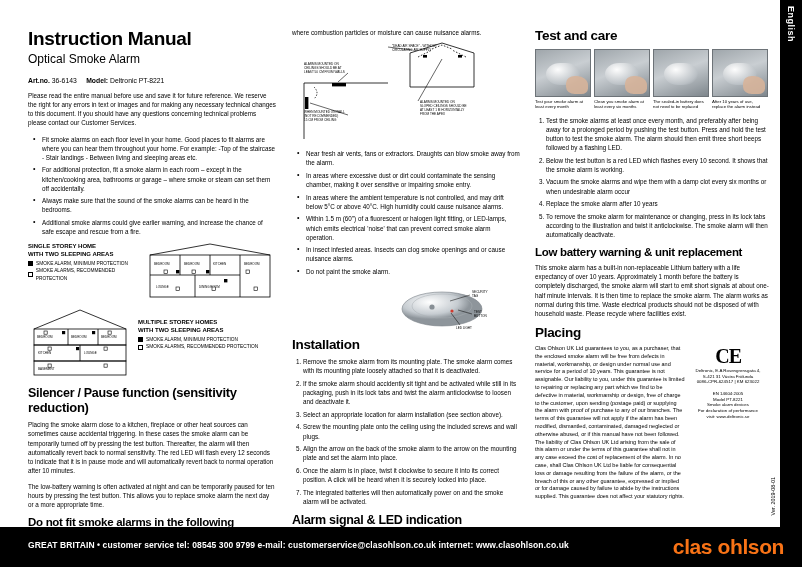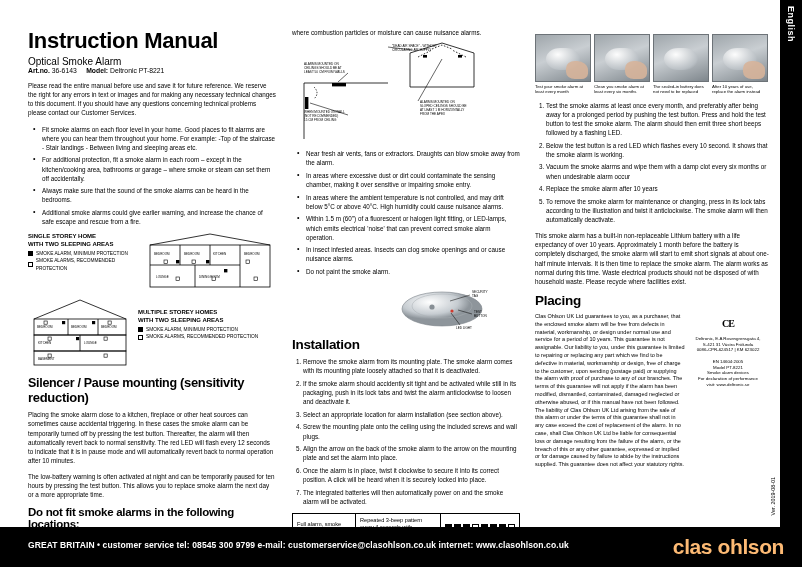--- a/index.html
+++ b/index.html
@@ -45,43 +45,43 @@
   .footer .ftext {
     position: absolute;
     left: 28px; top: 13px;
     font-size: 8.5px;
     font-weight: bold;
     letter-spacing: .1px;
   }
   .logo {
     position: absolute;
     right: 18px; top: 8px;
-    color: #fdba74;
+    color: #f97316;
     font-size: 21px;
     font-weight: bold;
     letter-spacing: -.4px;
   }
   .col {
     position: absolute;
     top: 28px;
   }
   .col1 { left: 28px; width: 248px; }
   .col2 { left: 292px; width: 228px; }
   .col3 { left: 535px; width: 234px; }
 
   h1.title {
-    font-size: 22px;
+    font-size: 19px;
     font-weight: bold;
     margin: 0 0 2px 0;
     letter-spacing: -.3px;
   }
   h2.subtitle {
-    font-size: 10px;
+    font-size: 12px;
     font-weight: normal;
-    margin: 0 0 0 0;
+    margin: 0 0 11px 0;
   }
   .artline {
     font-size: 6.8px;
     margin: 0 0 7px 0;
     font-weight: bold;
   }
   .artline span.v { font-weight: normal; }
   p.body {
     font-size: 6.3px;
     line-height: 1.45;
@@ -183,24 +183,25 @@
 
   
   .warr { font-size: 5.5px; line-height: 1.42; }
   .warrflex { display:flex; gap:6px; }
   .warr-left { width: 150px; }
   .warr-right { width: 74px; font-size: 4.6px; line-height:1.4; text-align:center; }
   .ce {
     width: 26px; height: 18px;
     margin: 2px auto 3px auto;
     font-family: "Liberation Serif", serif;
-    font-size: 10px;
+    font-size: 20px;
     font-weight: bold;
     letter-spacing: -1px;
     line-height: 18px;
+    text-align: right;
   }
   .vercode {
     position: absolute;
     right: 26px; bottom: 52px;
     font-size: 5.4px;
     writing-mode: vertical-rl;
     transform: rotate(180deg);
   }
   .u { }
   .labelling { font-size: 4.4px; line-height: 1.3; }
@@ -328,21 +329,21 @@
             <div class="legend-row">
                 <span class="sq open"></span>
                 <span>SMOKE ALARMS, RECOMMENDED PROTECTION</span>
               </div>
           </div>
         </div>
       </div>
     </div>
 
     <h3 class="sec small">
-      <span>Silencer / Pause mounting</span>
+      <span>Silencer / Pause function</span>
       <span style="font-size:13px; ">(sensitivity reduction)</span>
     </h3>
     <p class="body">Placing the smoke alarm close to a kitchen, fireplace or other heat sources can sometimes cause accidental triggering. In these cases the smoke alarm can be temporarily turned off by pressing the test button. Thereafter, the alarm will then automatically revert back to normal sensitivity. The red LED will flash every 12 seconds to indicate that it is in pause mode and will automatically revert back to normal operation after 10 minutes.</p>
     <p class="body">The low-battery warning is often activated at night and can be temporarily paused for ten hours by pressing the test button. This allows you to replace smoke alarm the next day or a more appropriate time.</p>
 
     <h3 class="sec tiny">
       <span>Do </span><span class="u">not</span><span> fit smoke alarms in the following locations:</span>
     </h3>
     <ul class="bul">
       <li>Near the angle between the ceiling and walls where the air stands still and form a "dead air space" that prevents smoke from reaching the smoke alarm.</li>
@@ -438,20 +439,21 @@
     <ol class="num">
       <li>Remove the smoke alarm from its mounting plate. The smoke alarm comes with its mounting plate loosely attached so that it is deactivated.</li>
       <li>If the smoke alarm should accidently sit tight and be activated while still in its packaging, push in its lock tabs and twist the alarm anticlockwise to loosen and deactivate it.</li>
       <li>Select an appropriate location for alarm installation (see section above).</li>
       <li>Screw the mounting plate onto the ceiling using the included screws and wall plugs.</li>
       <li>Align the arrow on the back of the smoke alarm to the arrow on the mounting plate and set the alarm into place.</li>
       <li>Once the alarm is in place, twist it clockwise to secure it into its correct position. A click will be heard when it is securely locked into place.</li>
       <li>The integrated batteries will then automatically power on and the smoke alarm will be activated.</li>
     </ol>
 
+    <h3 class="sec small">Alarm signal &amp; LED indication</h3>
     <table class="alarmtab">
       <tbody>
           <tr>
         <td class="c1">Full alarm, smoke detected</td>
         <td class="c2">Repeated 3-beep pattern every 4 seconds with accompanying flashing LED</td>
         <td class="c3">
           <div class="beepcells">
             <span class="beep"></span>
                 <span class="beep"></span>
                 <span class="beep"></span>
@@ -471,20 +473,21 @@
                 <span class="beep"></span>
               </div>
         </td>
       </tr>
 
     </tbody>
       </table>
   </div>
 
   <div class="col col3">
+    <h3 class="sec" style="margin-top:0;">Test and care</h3>
 
     <div class="photorow">
       <div class="photo">
         <div class="img">
             <div class="dome"></div>
             <div class="hand"></div>
           </div>
         <div class="cap">Test your smoke alarm at least every month</div>
       </div>
       <div class="photo">
@@ -510,20 +513,21 @@
     </div>
 
     <ol class="num" style="margin-top:6px;">
       <li>Test the smoke alarms at least once every month, and preferably after being away for a prolonged period by pushing the test button. Press and hold the test button to test the smoke alarm. The alarm should then emit three short beeps followed by a flashing LED.</li>
       <li>Below the test button is a red LED which flashes every 10 second. It shows that the smoke alarm is working.</li>
       <li>Vacuum the smoke alarms and wipe them with a damp clot every six months or when undesirable alarm occur</li>
       <li>Replace the smoke alarm after 10 years</li>
       <li>To remove the smoke alarm for maintenance or changing, press in its lock tabs according to the illustration and twist it anticlockwise. The smoke alarm will then automatically deactivate.</li>
     </ol>
 
+    <h3 class="sec tiny">Low battery warning &amp; unit replacement</h3>
     <p class="body">This smoke alarm has a built-in non-replaceable Lithium battery with a life expectancy of over 10 years. Approximately 1 month before the battery is completely discharged, the smoke alarm will start to emit short signals at about one-half minute intervals. It is then time to replace the smoke alarm. The alarm works as normal during this time. Waste electrical products should not be disposed of with household waste. Please recycle where facilities exist.</p>
 
     <h3 class="sec">Placing</h3>
     <div class="warrflex">
       <div class="warr warr-left">Clas Ohlson UK Ltd guarantees to you, as a purchaser, that the enclosed smoke alarm will be free from defects in material, workmanship, or design under normal use and service for a period of 10 years. This guarantee is not assignable. Our liability to you, under this guarantee is limited to repairing or replacing any part which we find to be defective in material, workmanship or design, free of charge to the customer, upon sending (postage paid) or supplying the alarm with proof of purchase to any of our branches. The terms of this guarantee will not apply if the alarm has been modified, dismantled, contaminated, damaged neglected or otherwise abused, or if this manual have not been followed. The liability of Clas Ohlson UK Ltd arising from the sale of this alarm or under the terms of this guarantee shall not in any case exceed the cost of replacement of the alarm. In no case, shall Clas Ohlson UK Ltd be liable for consequential loss or damage resulting from the failure of the alarm, or the breach of this or any other guarantee, expressed or implied or for damage caused by failure to abide by the instructions supplied. This guarantee does not affect your statutory rights.</div>
       <div class="warr-right">
         <div class="ce">CE</div>
         <div class="labelling" style="white-space:pre-line;">Deltronic, E.A Rosengrensgata 4,
 S-421 31 Västra Frölunda
 0086-CPR-624517 | KM 623022

